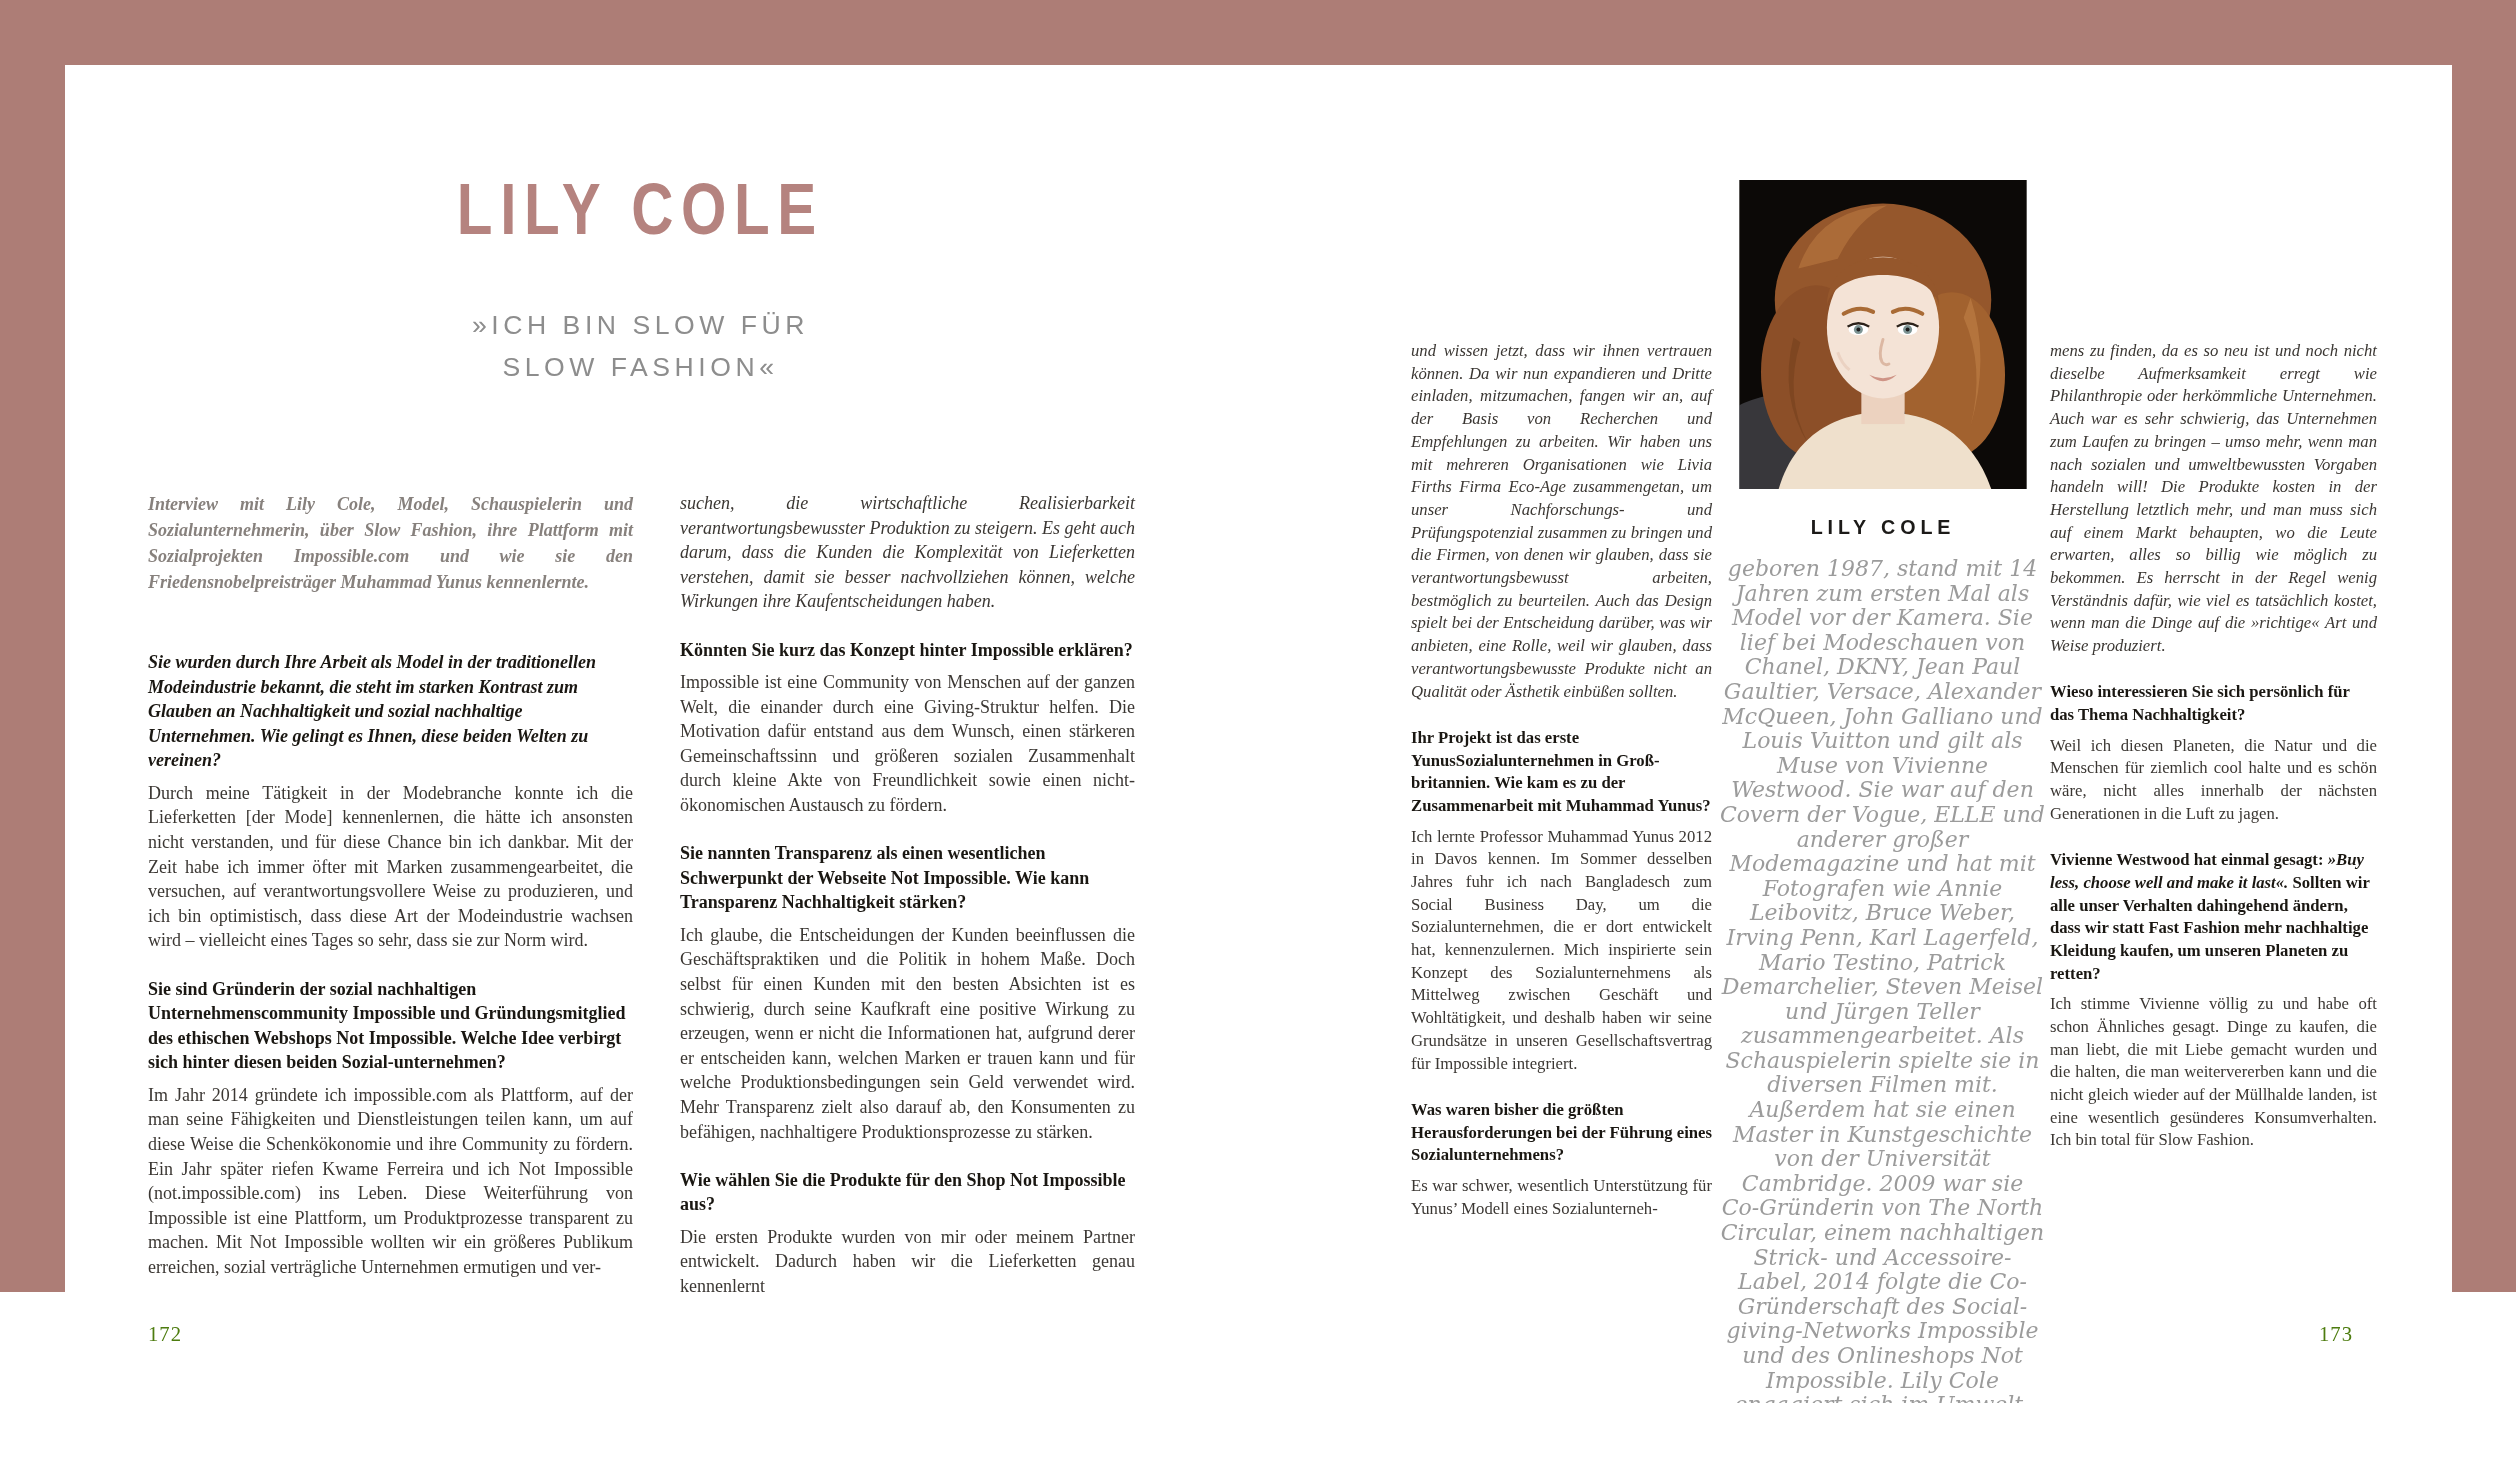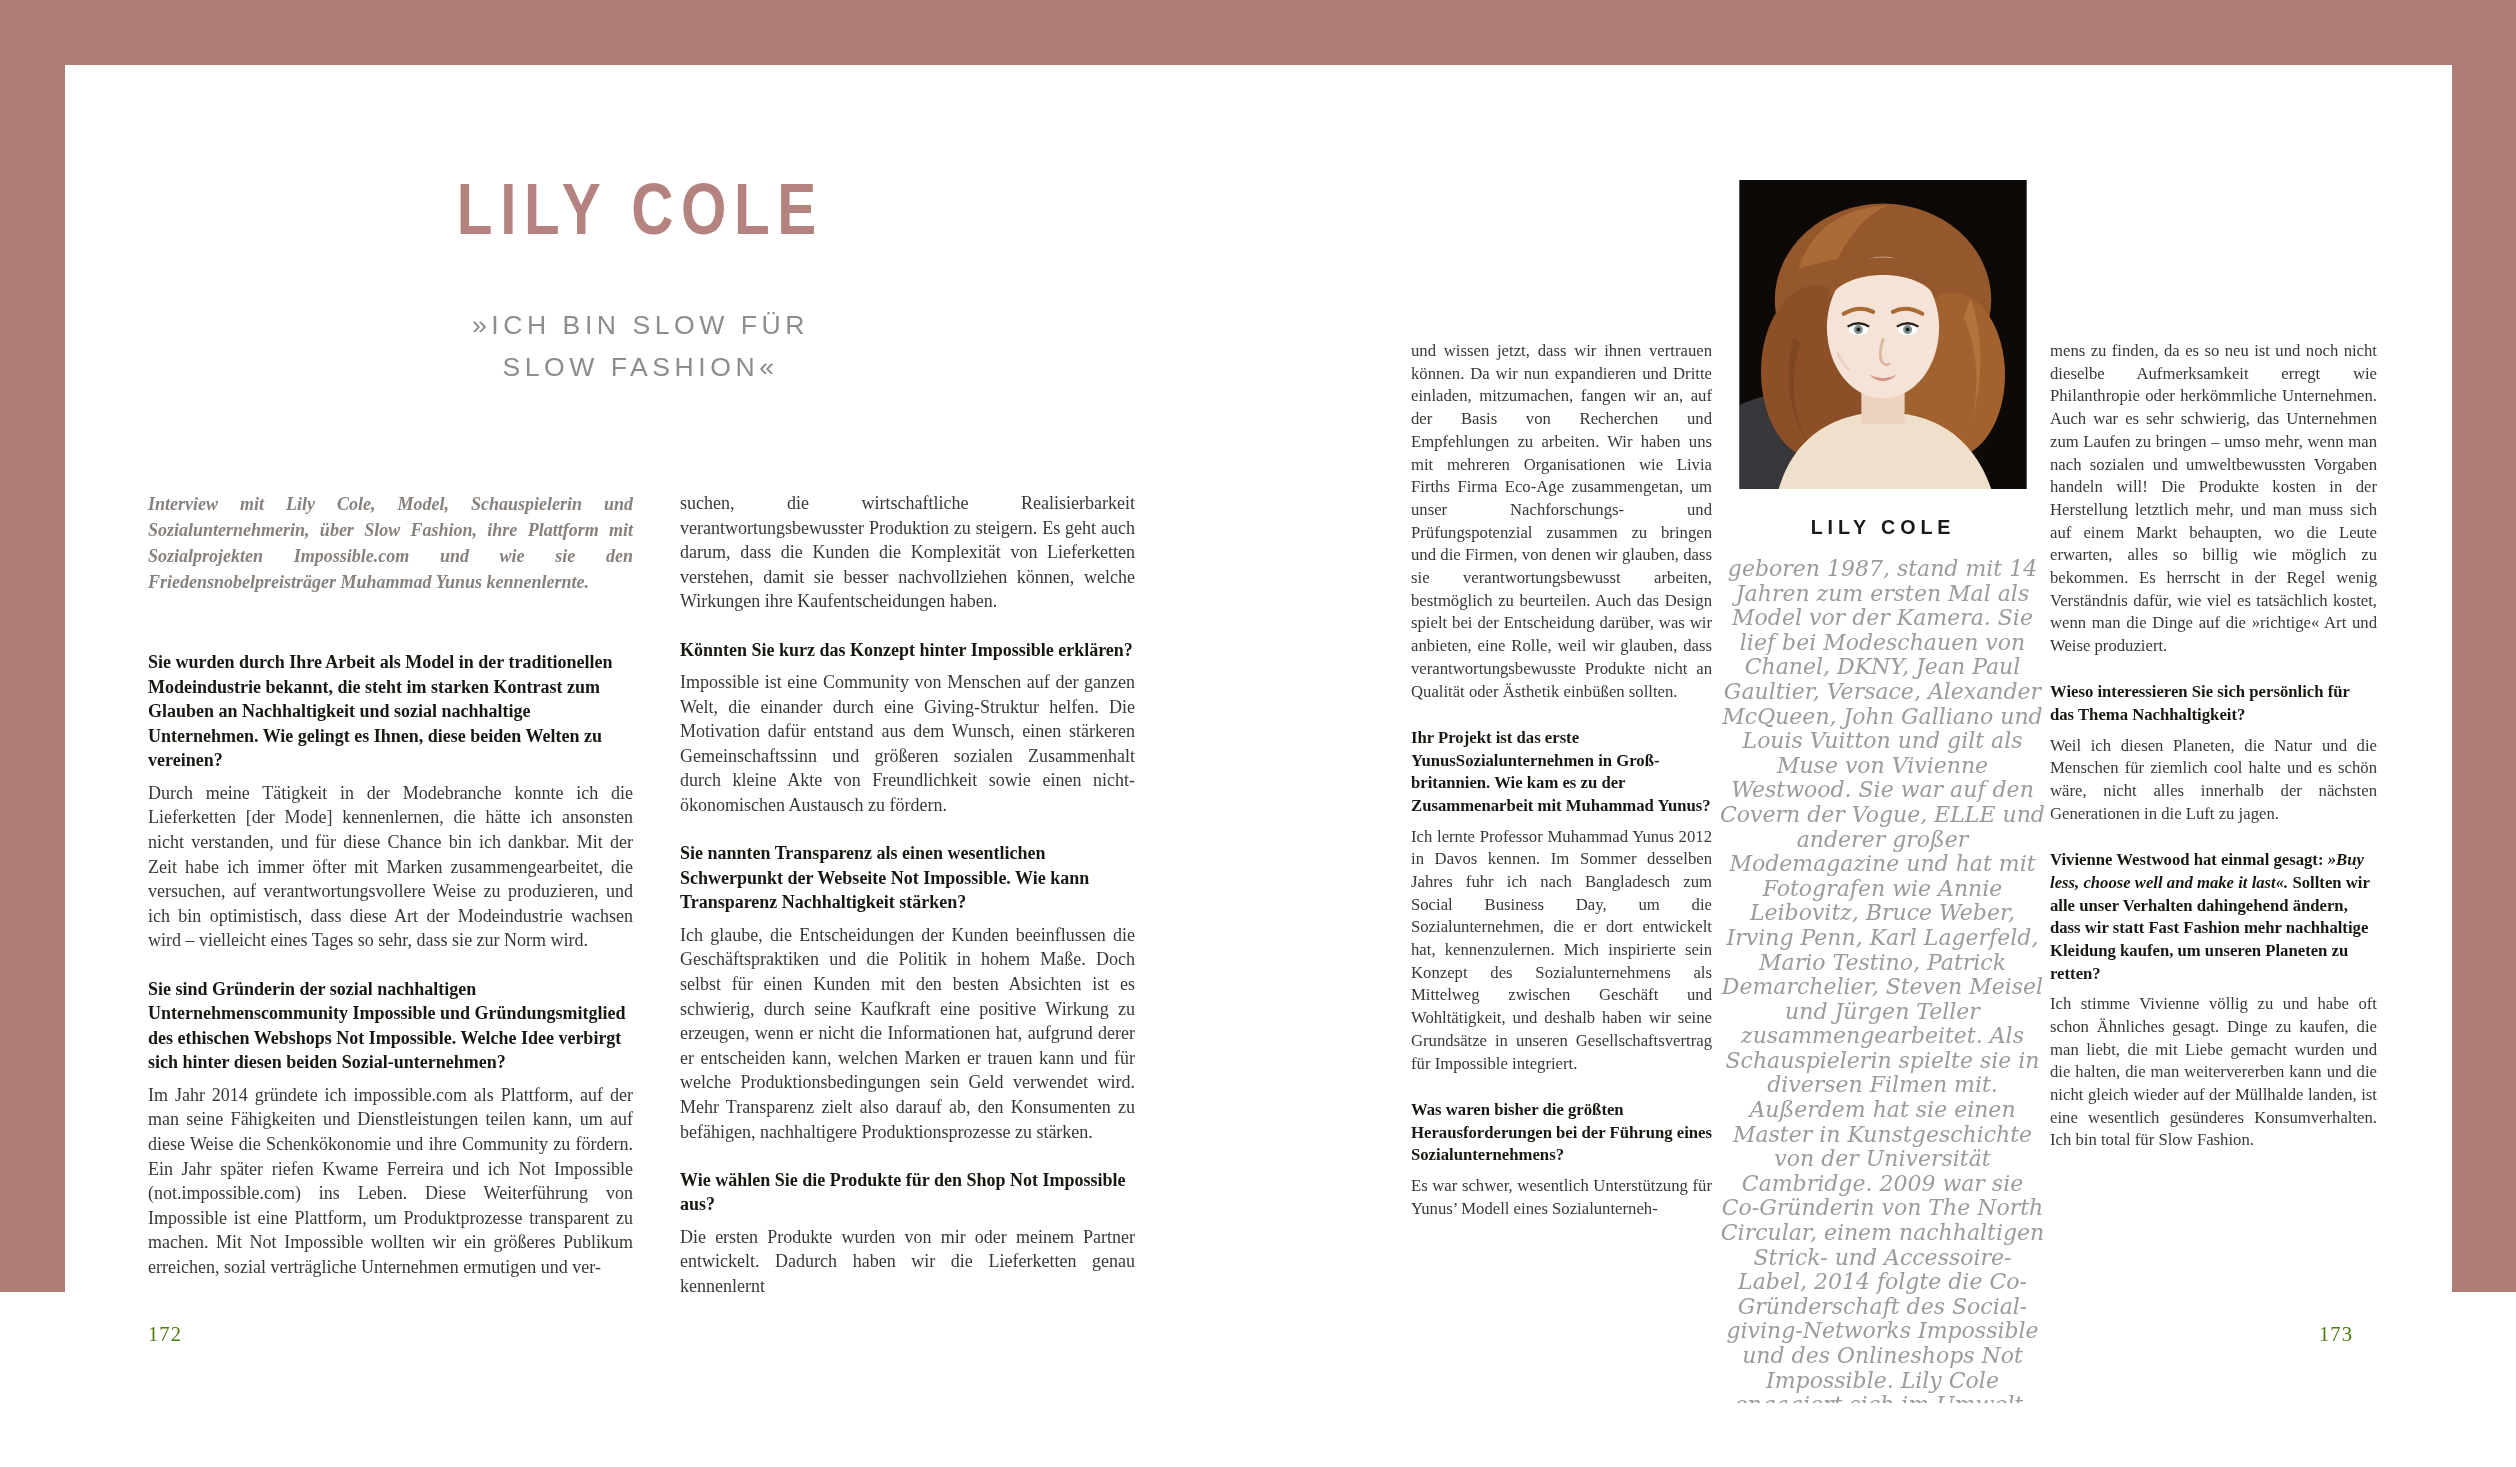--- a/index.html
+++ b/index.html
@@ -19,21 +19,21 @@
   .subtitle-wrap{left:83px;top:239px;width:985px;text-align:center;font-family:"Liberation Sans",sans-serif;
     font-size:26.6px;letter-spacing:0.17em;color:var(--subtitle);line-height:42px;}
 
   
   .col{font-size:18px;line-height:24.6px;color:var(--body);}
   .col-narrow{font-size:16.7px;line-height:22.7px;color:var(--body);}
   .intro{left:83px;top:426px;width:485px;font-weight:bold;color:var(--intro);
     font-size:18px;line-height:26px;text-align:justify;font-style:italic;}
   .flow p.question{font-weight:bold;color:var(--question);margin:23.6px 0 7.9px;text-align:left;}
   .flow p.answer,.flow p.paragraph{text-align:justify;hyphens:auto;-webkit-hyphens:auto;margin:0;}
-  .flow > p:first-child{margin-top:0;}
+  .flow > p:first-child{margin-top:0;font-style:italic;}
   .question em{font-style:italic;}
 
   #col1{left:83px;top:585px;width:485px;}
   #col2{left:615px;top:426px;width:455px;}
   #col3{left:1346px;top:275px;width:301px;}
   #col4{left:1985px;top:275px;width:327px;}
 
   
   .photo{left:1674px;top:115px;width:288px;height:309px;display:block;}
   .photo-caption{left:1674px;top:451px;width:288px;text-align:center;

